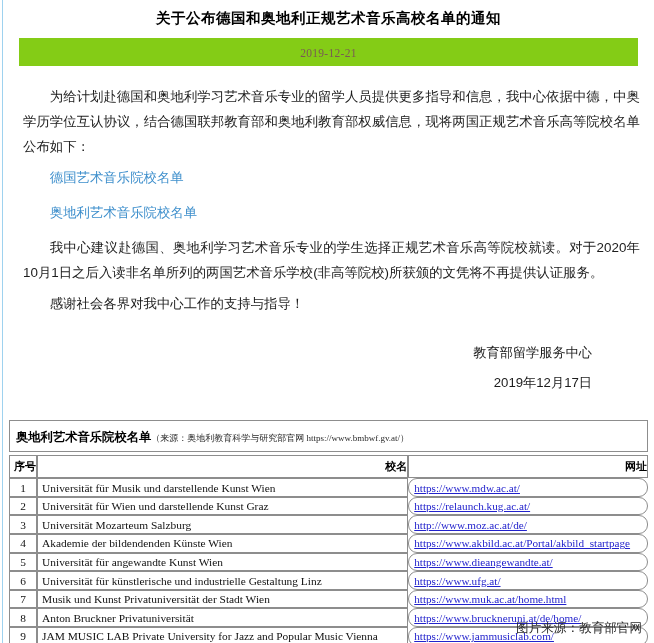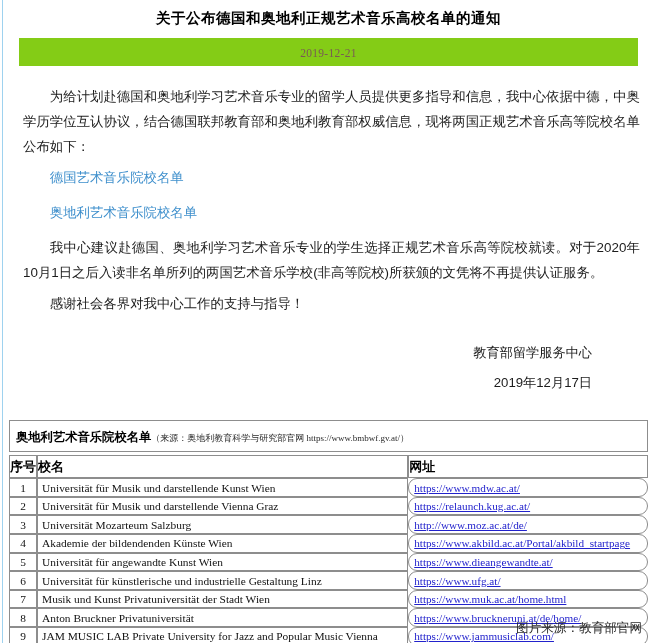--- a/index.html
+++ b/index.html
@@ -132,24 +132,24 @@
     color: #2b2b2b;
     letter-spacing: 0;
   }
   .spacer-row td {
     border: none !important;
     height: 3px;
     padding: 0;
   }
   .t-head td {
     height: 21px;
-    text-align: left;
+    text-align: right;
     font-family: "Liberation Sans", "DejaVu Sans", sans-serif;
     font-weight: bold;
-    font-size: 13px;
+    font-size: 11px;
     color: #000;
   }
   .col-no  { width: 28px; }
   .col-name{ width: 370px; }
   .col-url { width: 239px; }
 
   .t-row td {
     height: 16.6px;
     font-size: 11.4px;
     color: #111;
@@ -245,21 +245,21 @@
         </tr>
       </tbody>
       <tbody id="unilist-body">
           <tr class="t-row">
             <td class="cell-no">1</td>
             <td class="cell-name">Universität für Musik und darstellende Kunst Wien</td>
             <td class="cell-url"><a class="url-link">https://www.mdw.ac.at/</a></td>
           </tr>
           <tr class="t-row">
             <td class="cell-no">2</td>
-            <td class="cell-name">Universität für Musik und darstellende Vienna Graz</td>
+            <td class="cell-name">Universität für Wien und darstellende Kunst Graz</td>
             <td class="cell-url"><a class="url-link">https://relaunch.kug.ac.at/</a></td>
           </tr>
           <tr class="t-row">
             <td class="cell-no">3</td>
             <td class="cell-name">Universität Mozarteum Salzburg</td>
             <td class="cell-url"><a class="url-link">http://www.moz.ac.at/de/</a></td>
           </tr>
           <tr class="t-row">
             <td class="cell-no">4</td>
             <td class="cell-name">Akademie der bildendenden Künste Wien</td>

